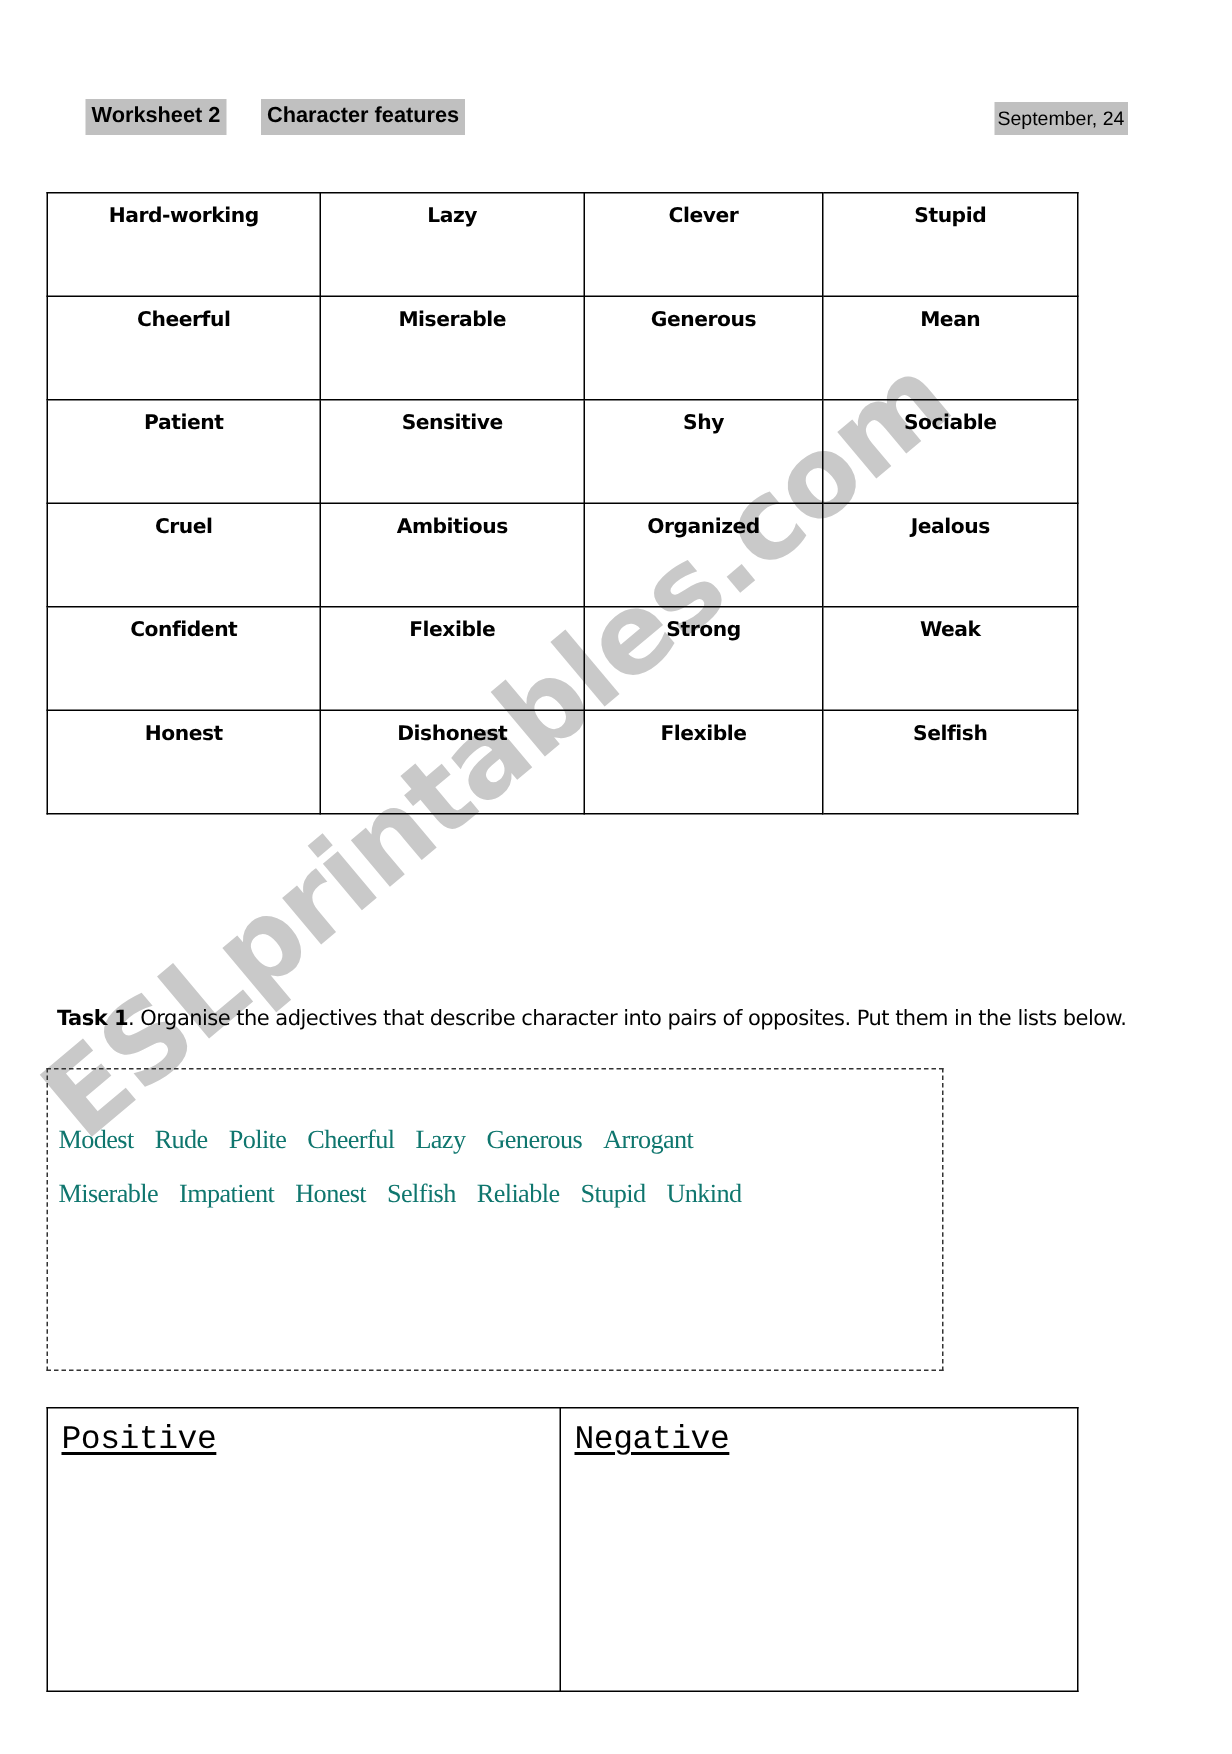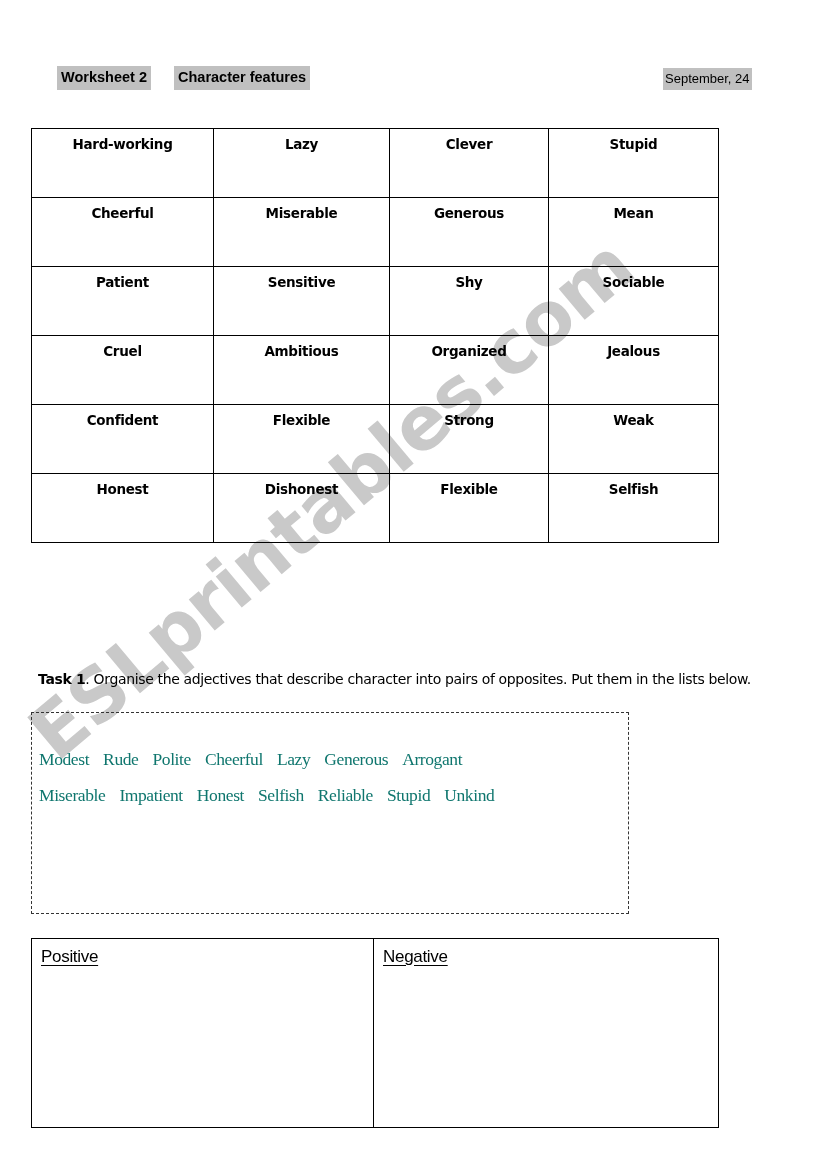--- a/index.html
+++ b/index.html
@@ -160,22 +160,22 @@
   }
   #pn-table td {
     border: 1px solid #000000;
     vertical-align: top;
     padding: 8px 0 0 9px;
     background: transparent;
   }
   #pn-table col.p1 { width: 342px; }
   #pn-table col.p2 { width: 345px; }
   #pn-table .pn-head {
-    font-family: Liberation Sans, sans-serif;
-    font-size: 17px;
+    font-family: Liberation Mono, monospace;
+    font-size: 22px;
     letter-spacing: -0.3px;
     text-decoration: underline;
     text-underline-offset: 3px;
   }
 </style>
 </head>
 <body>
 
 <div id="watermark">
   <div class="wm-text">ESLprintables.com</div>

